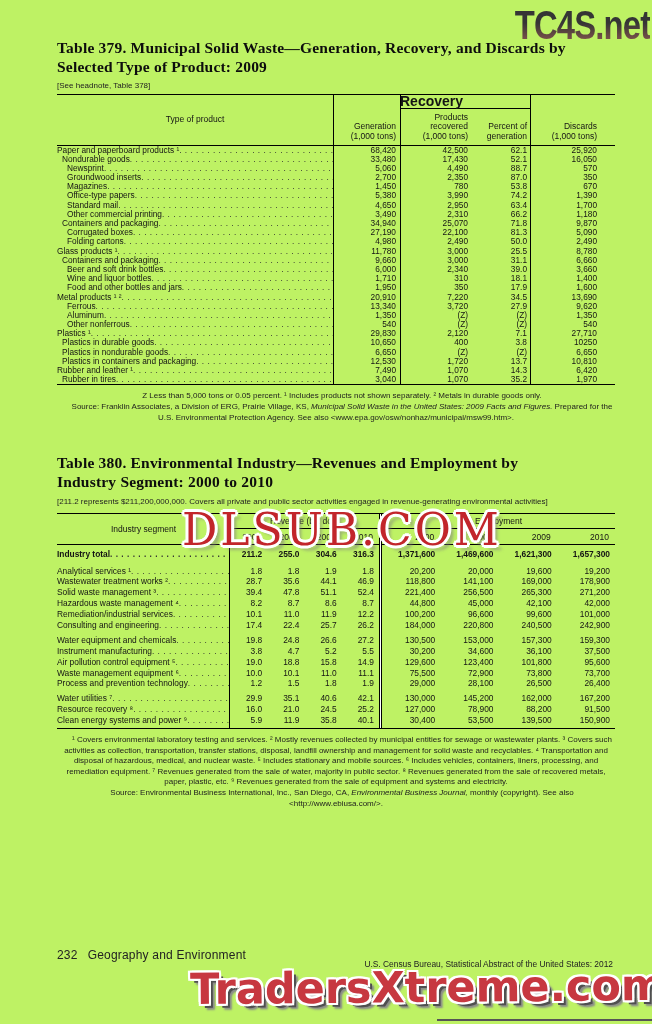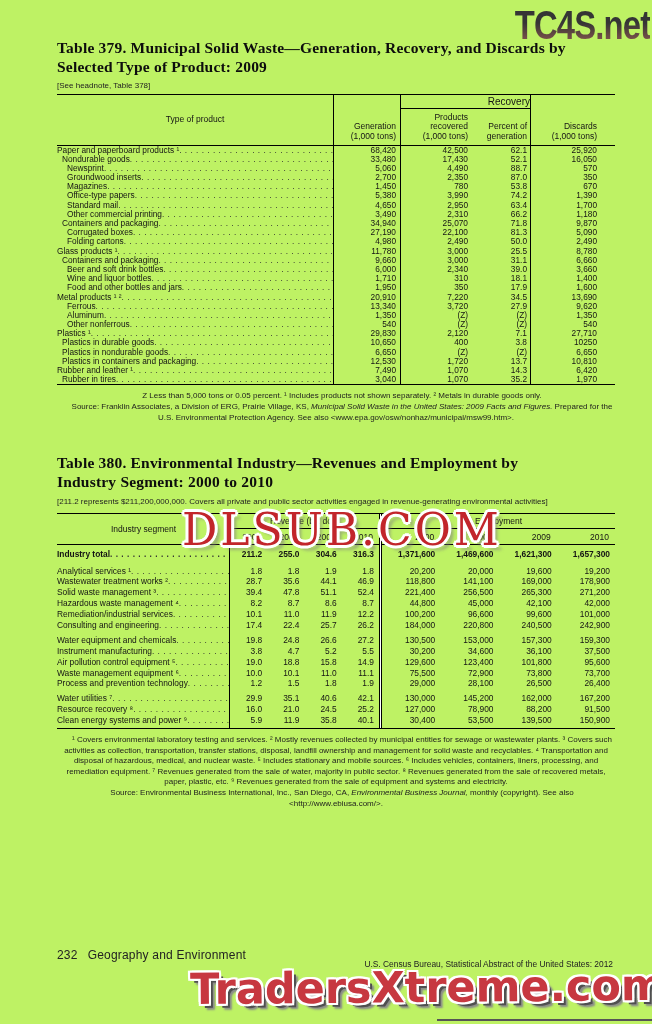--- a/index.html
+++ b/index.html
@@ -19,21 +19,21 @@
   .vline2{position:absolute;top:0;bottom:0;width:3px;
           background:linear-gradient(to right,#000 1px,#fff 1px,#fff 2px,#000 2px);}
 
   
   .thead379{display:flex;height:51px;border-bottom:1.6px solid #000;box-sizing:border-box;}
   .th{font-size:8.5px;line-height:9.6px;white-space:pre-line;}
   .c-type-h{width:276px;display:flex;align-items:center;justify-content:center;}
   .c-gen-h{width:67px;display:flex;align-items:flex-end;justify-content:flex-end;
            text-align:right;padding:0 4px 3px 0;box-sizing:border-box;}
   .c-recgrp{width:130px;display:flex;flex-direction:column;box-sizing:border-box;}
-  .rec-label{height:13px;line-height:13px;text-align:right;border-bottom:1px solid #000;font-size:10px;}
+  .rec-label{height:13px;line-height:13px;text-align:left;border-bottom:1px solid #000;font-size:14px;font-weight:bold;}
   .rec-sub{flex:1;display:flex;}
   .c-rec-h{width:78px;display:flex;align-items:flex-end;justify-content:flex-end;
            text-align:right;padding:0 10px 3px 0;box-sizing:border-box;}
   .c-pct-h{width:52px;display:flex;align-items:flex-end;justify-content:flex-end;
            text-align:right;padding:0 3px 3px 0;box-sizing:border-box;}
   .c-disc-h{width:85px;display:flex;align-items:flex-end;justify-content:flex-end;
             text-align:right;padding:0 18px 3px 0;box-sizing:border-box;}
 
   .row379{display:flex;height:9.2px;line-height:9.2px;font-size:8.3px;}
   .cell-label{display:flex;overflow:hidden;}

